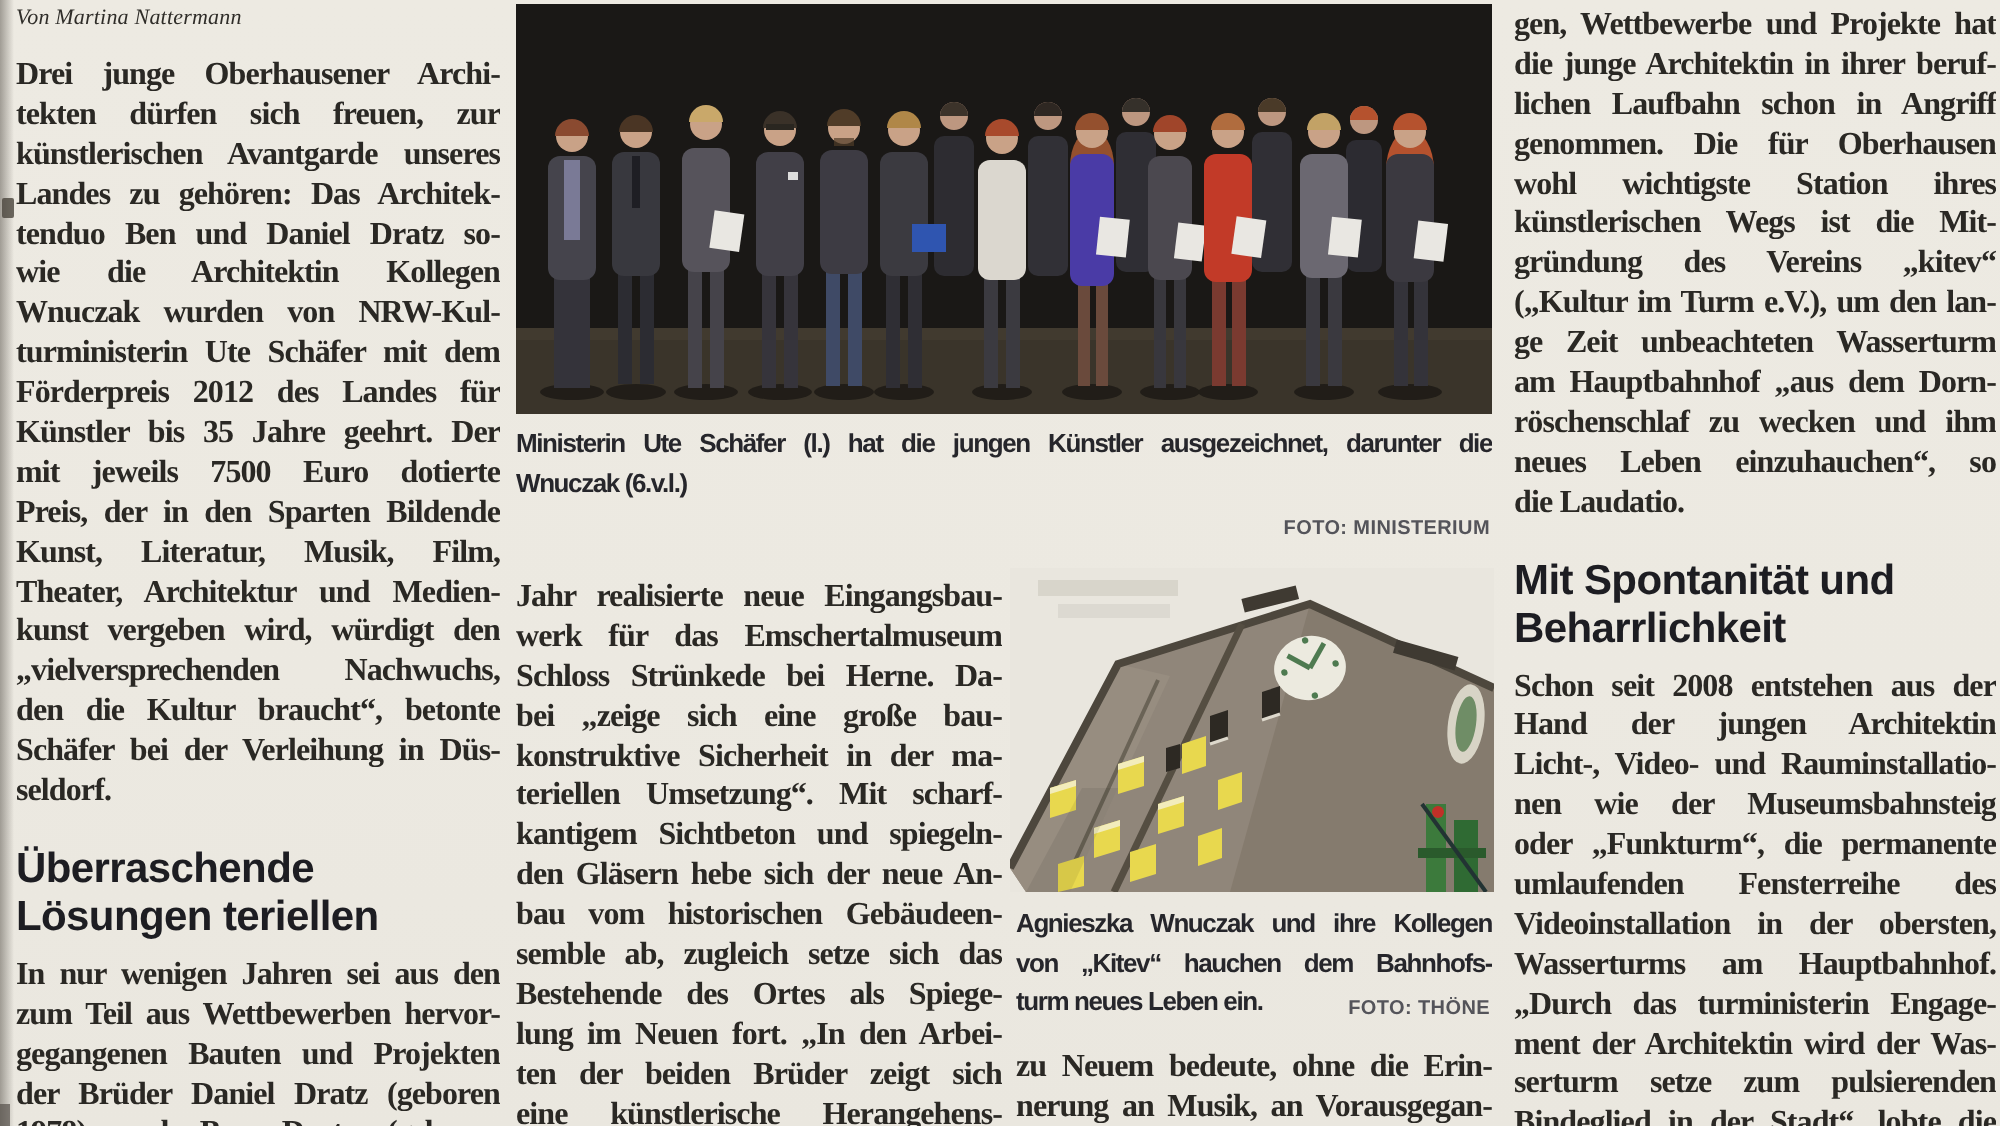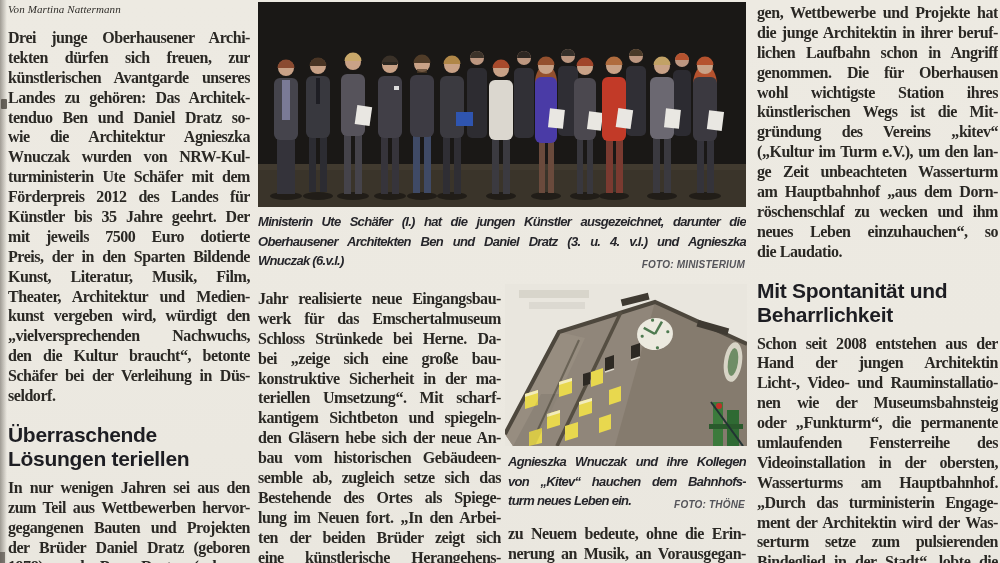--- a/index.html
+++ b/index.html
@@ -19,42 +19,42 @@
   .line.lastline{text-align-last:left;}
   .para{margin:0;font-weight:bold;}
   .byline{font-style:italic;font-size:11px;color:#2f2d29;margin:0 0 13px 0;letter-spacing:0.1px;}
   .col-heading{font-family:"Liberation Sans",sans-serif;font-weight:bold;font-size:21px;
     color:#1d1d22;letter-spacing:-0.3px;margin:17px 0 7px 0;}
 
   .photo{position:absolute;overflow:hidden;}
   .photo svg{display:block;}
 
   .caption{position:absolute;font-family:"Liberation Sans",sans-serif;font-weight:bold;
-    font-size:13px;color:#26262b;letter-spacing:-0.7px;font-style:italic;}
+    font-size:13px;color:#26262b;letter-spacing:-0.7px;}
   .cap-line{line-height:19.5px;height:19.5px;overflow:hidden;text-align:justify;text-align-last:justify;}
   .cap-line.lastline{text-align-last:left;}
   .credit{position:absolute;right:1px;bottom:4px;font-size:10px;font-weight:bold;
     color:#54545a;letter-spacing:0.2px;}
 </style>
 </head>
 <body>
 
 <div class="page-edge"></div>
 <div class="artifact"></div>
 <div class="artifact2"></div>
 
 <div class="col" style="left:8px;top:3px;width:242px;height:560px;">
     <div class="byline">Von Martina Nattermann</div>
     <div class="para">
       <div class="line">Drei junge Oberhausener Archi-</div>
       <div class="line">tekten dürfen sich freuen, zur</div>
       <div class="line">künstlerischen Avantgarde unseres</div>
       <div class="line">Landes zu gehören: Das Architek-</div>
       <div class="line">tenduo Ben und Daniel Dratz so-</div>
-      <div class="line">wie die Architektur Agnieszka</div>
+      <div class="line">wie die Architektin Kollegen</div>
       <div class="line">Wnuczak wurden von NRW-Kul-</div>
       <div class="line">turministerin Ute Schäfer mit dem</div>
       <div class="line">Förderpreis 2012 des Landes für</div>
       <div class="line">Künstler bis 35 Jahre geehrt. Der</div>
       <div class="line">mit jeweils 7500 Euro dotierte</div>
       <div class="line">Preis, der in den Sparten Bildende</div>
       <div class="line">Kunst, Literatur, Musik, Film,</div>
       <div class="line">Theater, Architektur und Medien-</div>
       <div class="line">kunst vergeben wird, würdigt den</div>
       <div class="line">„vielversprechenden Nachwuchs,</div>
@@ -217,21 +217,20 @@
         <rect x="3" y="110" width="15" height="19" fill="#e9e7e2" transform="rotate(7 10 119)"></rect>
         <circle cx="0" cy="65" r="8" fill="#c9a287"></circle>
         <path d="M-8.5,64 a8.5,8.5 0 0 1 17,0" fill="#b5522e"></path>
       </g>
   </svg>
 </div>
 
 <div class="caption" style="left:258px;top:212px;width:488px;height:62px;">
   <div>
       <div class="cap-line">Ministerin Ute Schäfer (l.) hat die jungen Künstler ausgezeichnet, darunter die</div>
-      <div class="cap-line">Oberhausener Architekten Ben und Daniel Dratz (3. u. 4. v.l.) und Agnieszka</div>
       <div class="cap-line lastline">Wnuczak (6.v.l.)</div>
     </div>
   <span class="credit">FOTO: MINISTERIUM</span>
 </div>
 
 <div class="col" style="left:258px;top:289px;width:243px;height:274px;">
     <div class="para">
       <div class="line">Jahr realisierte neue Eingangsbau-</div>
       <div class="line">werk für das Emschertalmuseum</div>
       <div class="line">Schloss Strünkede bei Herne. Da-</div>

